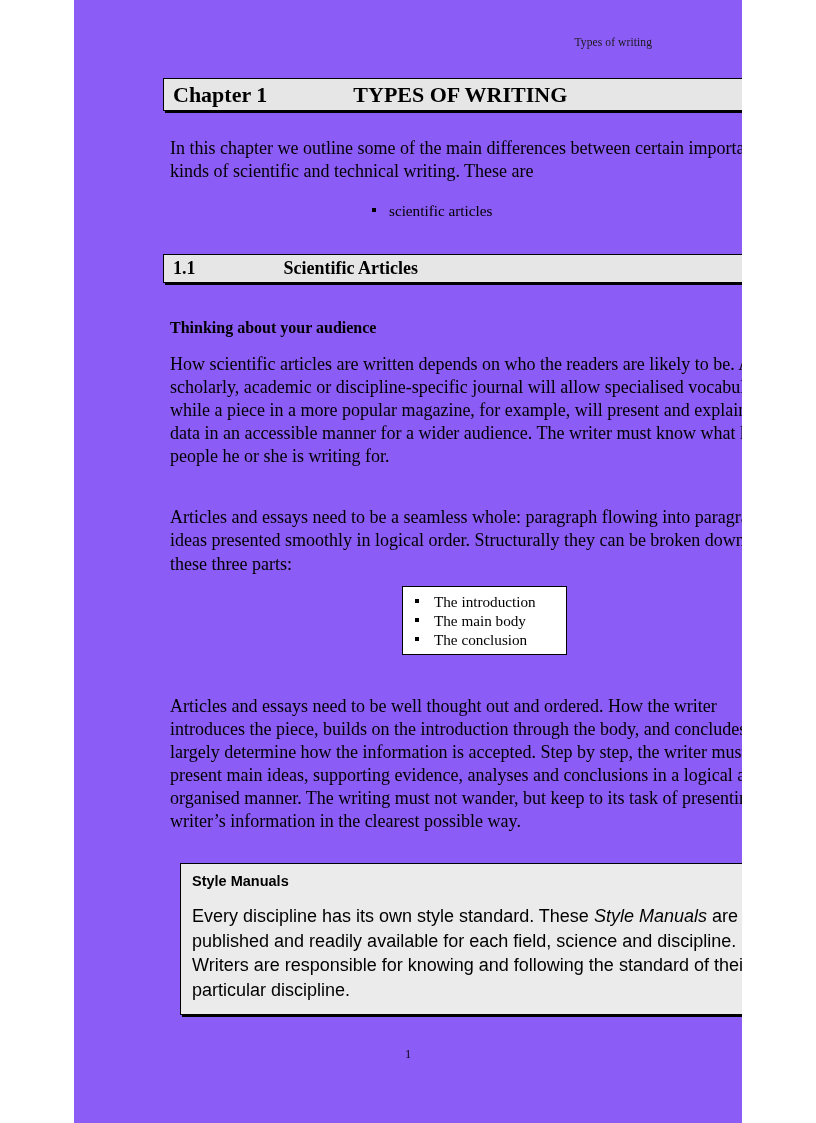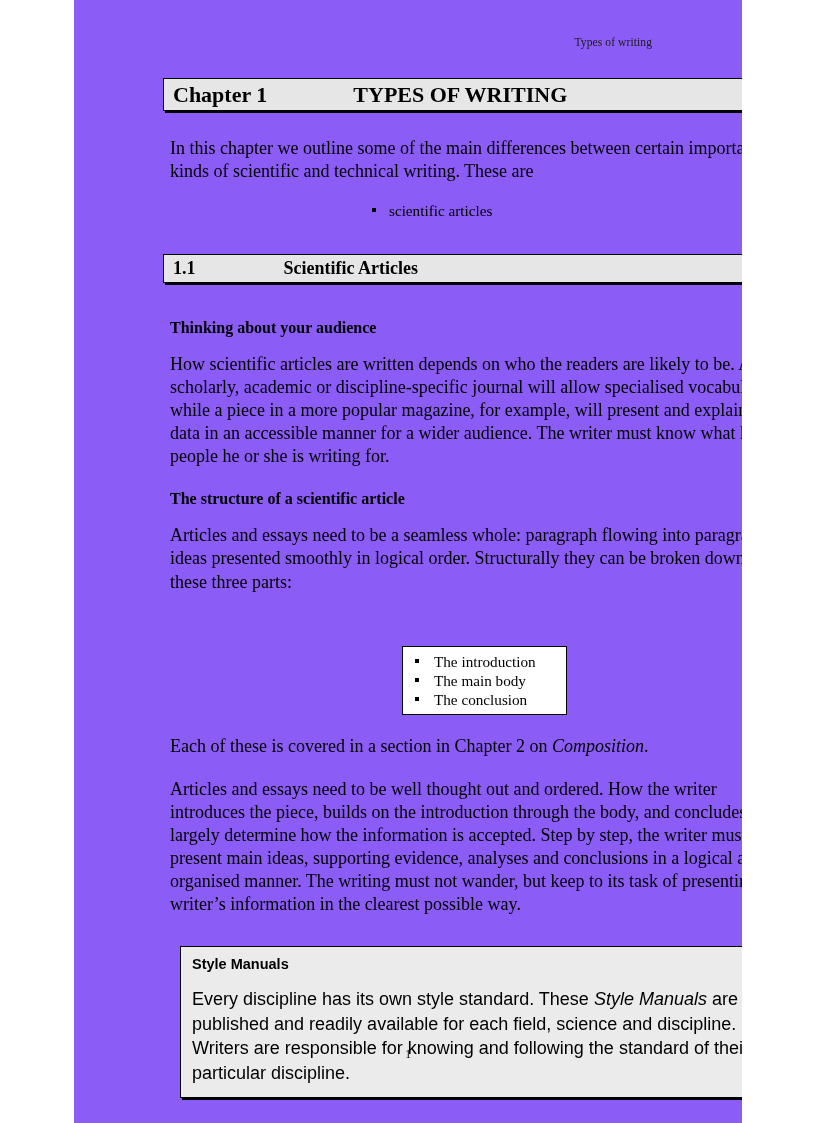--- a/index.html
+++ b/index.html
@@ -127,21 +127,20 @@
   
   .parts-box-wrap {
     padding-left: 239px;
   }
   .parts-box {
     display: inline-block;
     border: 1px solid #000000;
     box-sizing: border-box;
     padding: 5px 30px 5px 12px;
     background: #ffffff;
-    margin-top: 42px;
   }
   .parts-box ul.sq li { padding-left: 19px; }
 
   
   .callout {
     position: relative;
     background: #ebebeb;
     border: 1px solid #000000;
     box-shadow: 2px 2px 0 0 #000000;
     box-sizing: border-box;
@@ -212,21 +211,20 @@
     <div class="spacer-22"></div>
 
     <h3 class="subhead">Thinking about your audience</h3>
 
     <div class="spacer-16"></div>
 
     <p class="para">How scientific articles are written depends on who the readers are likely to be.  A more scholarly, academic or discipline-specific journal will allow specialised vocabulary, while a piece in a more popular magazine, for example, will present and explain the data in an accessible manner for a wider audience.  The writer must know what kind of people he or she is writing for.</p>
 
     <div class="spacer-22"></div>
 
-    <h3 class="subhead">The structure of a scientific article</h3>
 
     <div class="spacer-16"></div>
 
     <p class="para">Articles and essays need to be a seamless whole: paragraph flowing into paragraph, ideas presented smoothly in logical order.  Structurally they can be broken down into these three parts:</p>
 
     <div class="spacer-10"></div>
 
     <div class="parts-box-wrap">
       <div class="parts-box">
         <ul class="sq">
@@ -241,21 +239,20 @@
           <li>
             <span class="sqb"></span>
             <span>The conclusion</span>
           </li>
         </ul>
       </div>
     </div>
 
     <div class="spacer-20"></div>
 
-    <p class="para"><span>Each of these is covered in a section in Chapter 2 on </span><em class="it">Composition</em><span>.</span></p>
 
     <div class="spacer-20"></div>
 
     <p class="para">Articles and essays need to be well thought out and ordered.  How the writer introduces the piece, builds on the introduction through the body, and concludes will largely determine how the information is accepted.  Step by step, the writer must present main ideas, supporting evidence, analyses and conclusions in a logical and organised manner.  The writing must not wander, but keep to its task of presenting the writer’s information in the clearest possible way.</p>
 
     <div class="spacer-30"></div>
 
     <div class="callout">
       <p class="callout-title">Style Manuals</p>
       <p class="callout-body"><span>Every discipline has its own style standard.  These </span><em class="it">Style Manuals</em><span> are published and readily available for each field, science and discipline.  Writers are responsible for knowing and following the standard of their own particular discipline.</span></p>

